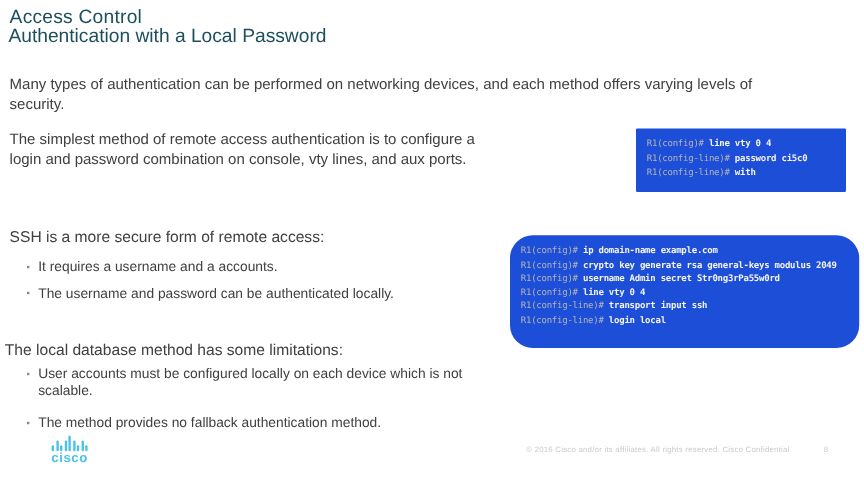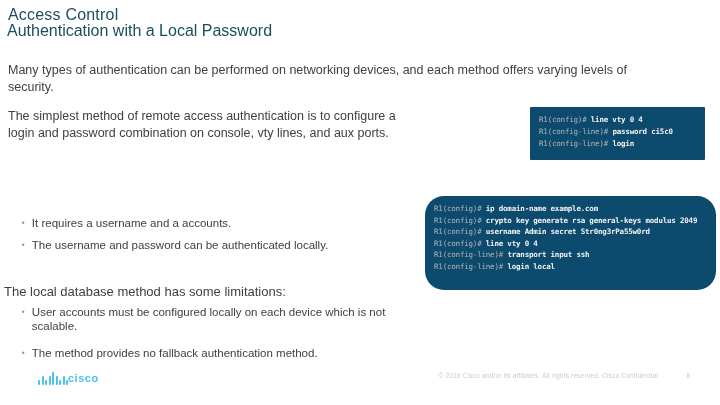--- a/index.html
+++ b/index.html
@@ -29,40 +29,40 @@
     color:#404040; font-size:11.5px; line-height:1.25;
   }
   .bullet .marker {
     color:#8a8a8a; font-size:8px; line-height:14px; margin-right:7px; flex:0 0 auto;
   }
   .b-ssh-1 { left:22px; top:216px; width:380px; }
   .b-ssh-2 { left:22px; top:238px; width:380px; }
   .b-db-1  { left:22px; top:305px; width:370px; }
   .b-db-2  { left:22px; top:346px; width:380px; }
   .codeblock {
-    position:absolute; background:#0c4a6e; border-radius:1px;
+    position:absolute; background:#1d4ed8; border-radius:1px;
     font-family:"DejaVu Sans Mono","Liberation Mono",monospace;
     font-size:7.5px; line-height:12px; letter-spacing:-0.2px;
     padding:7px 9px; box-sizing:border-box; white-space:nowrap;
   }
   .codeblock .prompt { color:#b5b5b5; font-weight:normal; }
   .codeblock .cmd { color:#f4f4f4; font-weight:bold; }
   .code-1 { left:530px; top:107px; width:175px; height:53px; }
   .code-2 { left:425px; top:196px; width:291px; height:94px; line-height:11.5px;border-radius:19px; }
   .footer-copyright {
     position:absolute; right:62px; top:372px;
     font-size:6.5px; color:#c9c9c9; letter-spacing:0.2px;
   }
   .footer-page {
     position:absolute; right:30px; top:372px;
     font-size:6.5px; color:#c9c9c9;
   }
   .cisco-logo {
     position:absolute; left:38px; top:363px; width:40px; height:30px;
-    display:flex; align-items:center;
+    display:flex; flex-direction:column; align-items:center;
   }
   .cisco-bars { display:flex; align-items:flex-end; gap:1.5px; height:13px; }
   .cisco-bars span { width:2px; background:#4cc1e9; border-radius:1px; display:block; }
   .cisco-wordmark {
     color:#4cc1e9; font-size:11px; font-weight:bold; letter-spacing:0.5px;
     line-height:11px; margin-top:1px;
   }
 </style>
 </head>
 <body>
@@ -71,23 +71,24 @@
 
   <div class="pretitle">Access Control</div>
   <div class="title">Authentication with a Local Password</div>
 
   <div class="para para-intro">Many types of authentication can be performed on networking devices, and each method offers varying levels of security.</div>
   <div class="para para-simplest">The simplest method of remote access authentication is to configure a login and password combination on console, vty lines, and aux ports.</div>
 
   <div class="codeblock code-1">
     <div><span class="prompt">R1(config)# </span><span class="cmd">line vty 0 4</span></div>
     <div><span class="prompt">R1(config-line)# </span><span class="cmd">password ci5c0</span></div>
-    <div><span class="prompt">R1(config-line)# </span><span class="cmd">login</span></div>
+    <div><span class="prompt">R1(config-line)# </span><span class="cmd">with</span></div>
   </div>
 
+  <div class="section-heading ssh-heading">SSH is a more secure form of remote access:</div>
 
   <div class="bullet b-ssh-1">
     <span class="marker">▪</span>
     <span>It requires a username and a accounts.</span>
   </div>
   <div class="bullet b-ssh-2">
     <span class="marker">▪</span>
     <span>The username and password can be authenticated locally.</span>
   </div>
 

